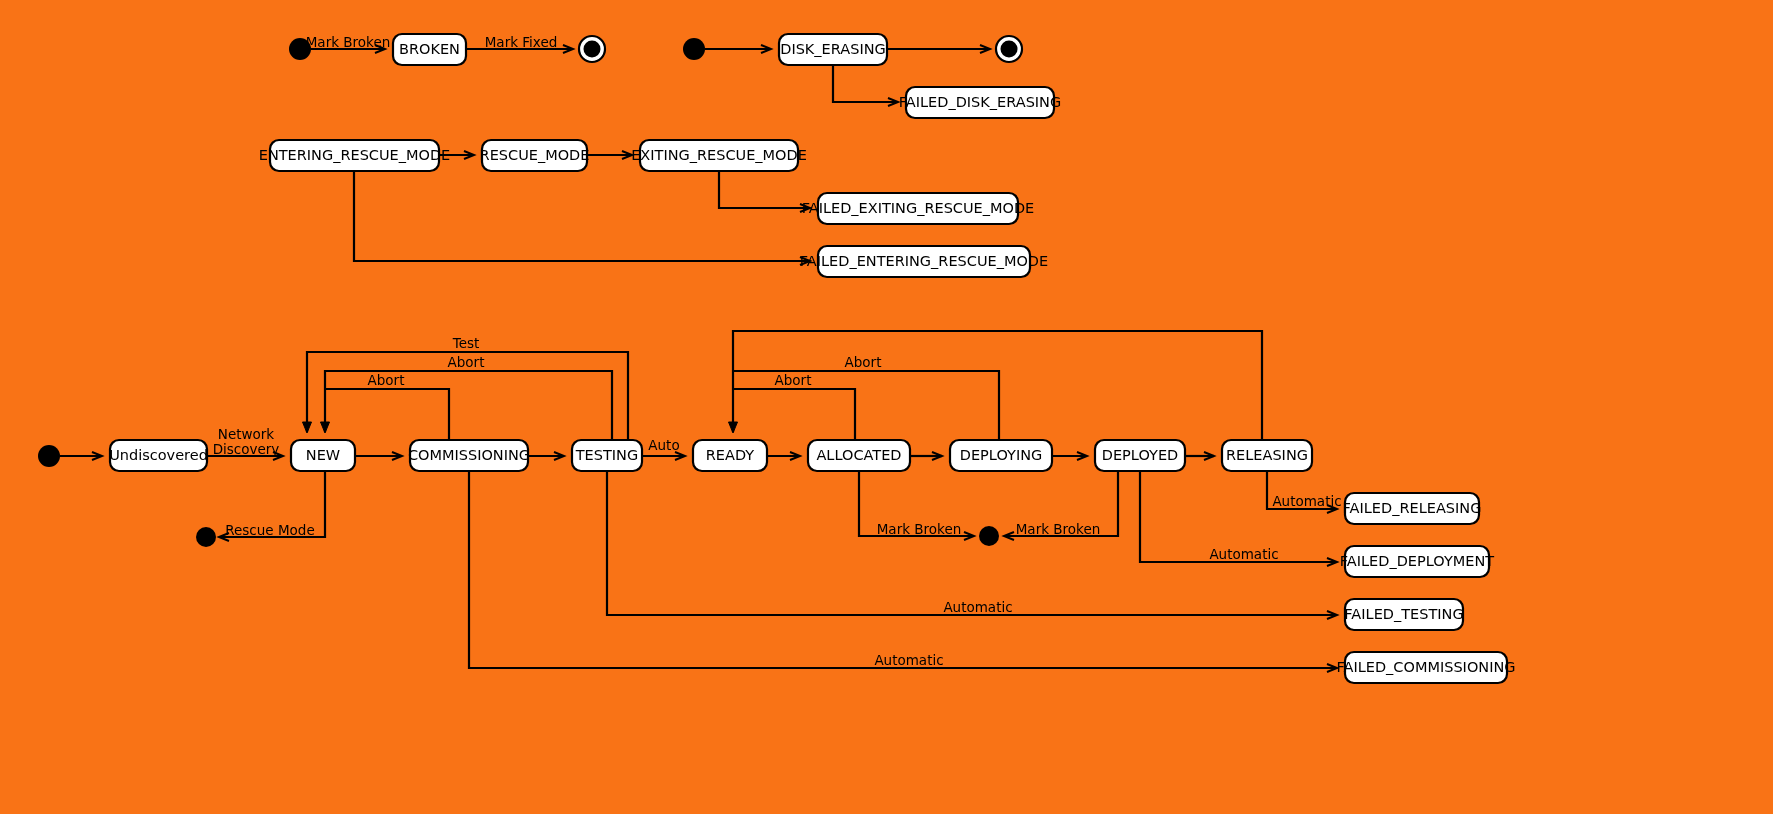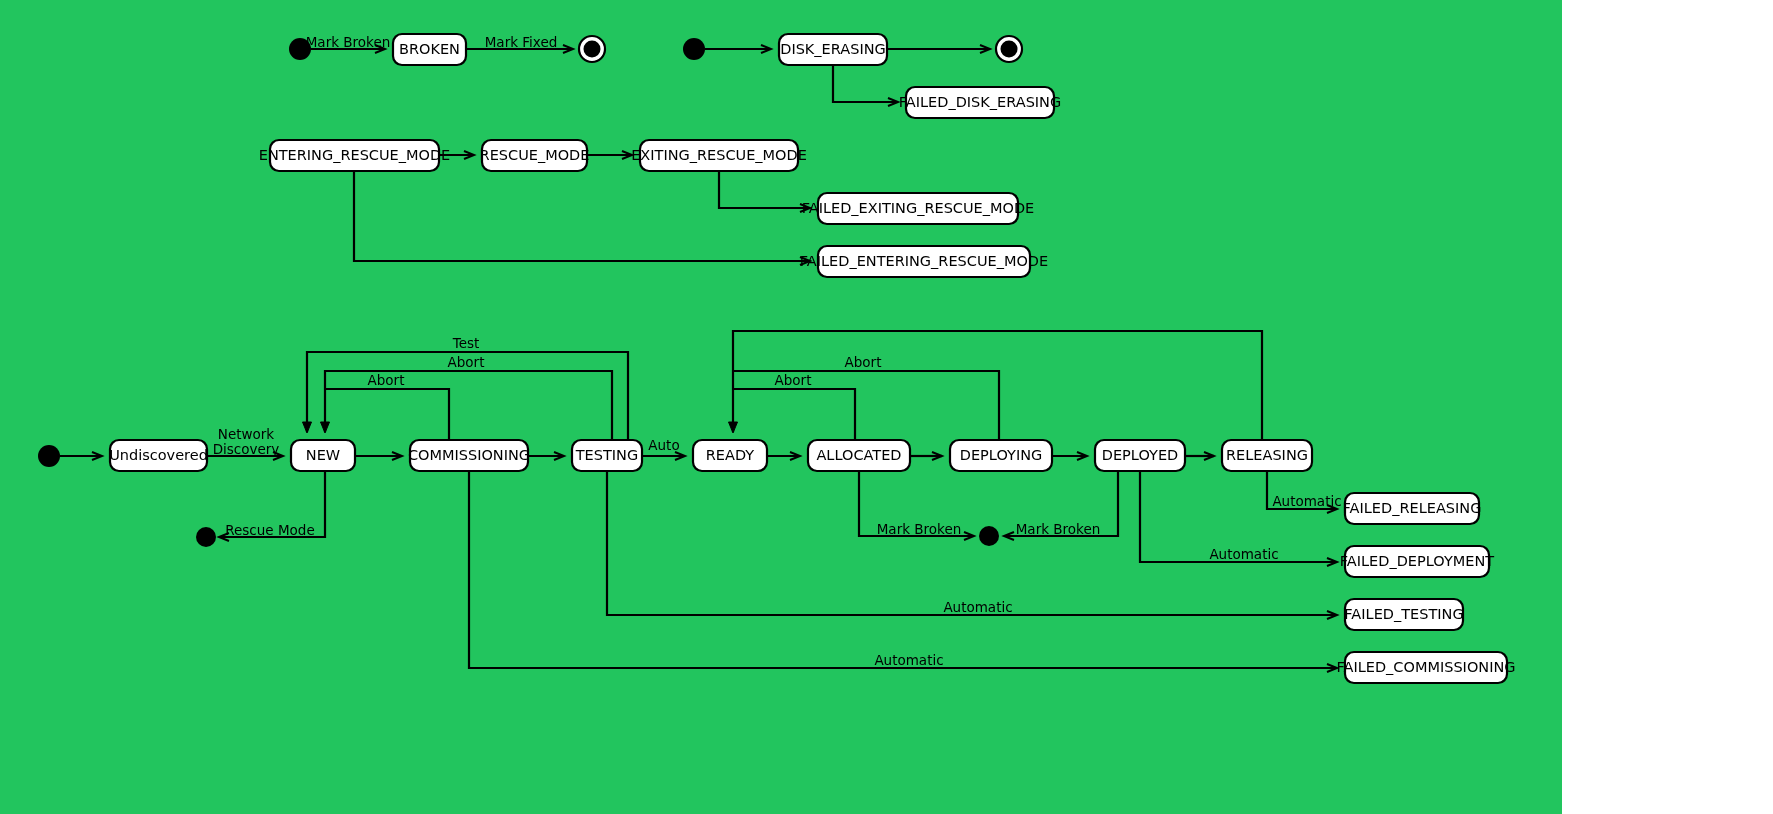--- a/index.html
+++ b/index.html
@@ -8,23 +8,23 @@
     background: #ffffff;
   }
   body {
     font-family: "DejaVu Sans", sans-serif;
     width: 1773px;
     height: 814px;
     overflow: hidden;
   }
   #diagram-root {
     position: relative;
-    width: 1562px;
+    width: 1773px;
     height: 814px;
-    background: #22c55e;
+    background: #f97316;
   }
   svg#diagram-svg {
     position: absolute;
     top: 0;
     left: 0;
     width: 1773px;
     height: 814px;
   }
   .state-box {
     fill: #ffffff;

